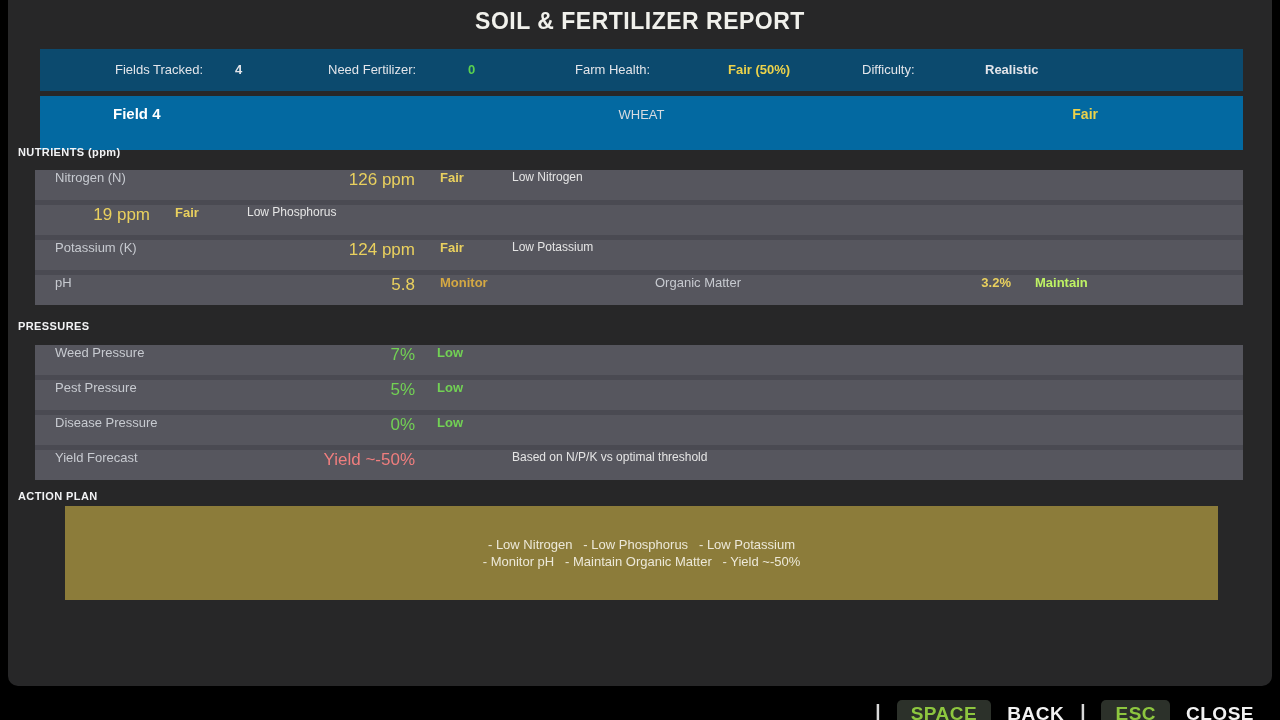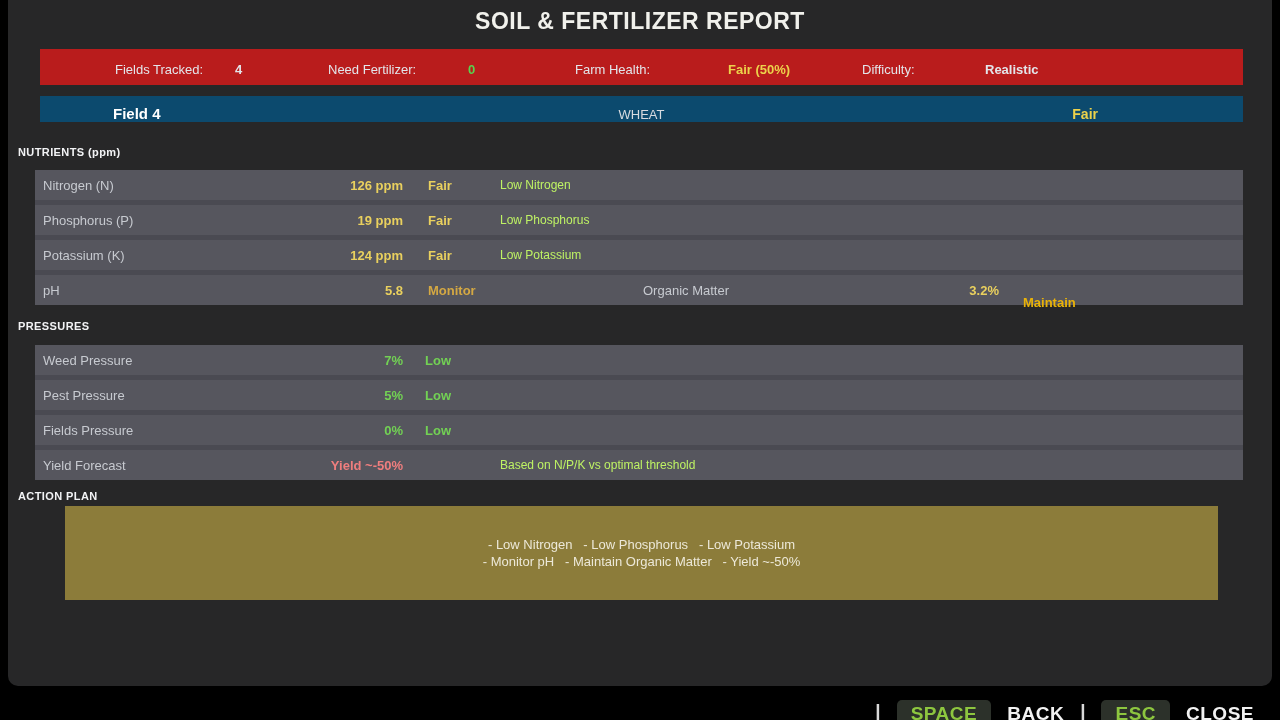--- a/index.html
+++ b/index.html
@@ -6,55 +6,55 @@
   html,body { width:1280px; height:720px; overflow:hidden; background:#000; font-family:"Liberation Sans", sans-serif; }
   .panel {
     position:absolute; left:8px; top:0; width:1264px; height:686px;
     background:#272728; border-radius:0 0 10px 10px;
   }
   .page-title {
     position:absolute; top:8px; left:0; width:100%; text-align:center;
     color:#f1f1ec; font-size:23px; font-weight:bold; letter-spacing:0.5px;
   }
   .stats-bar {
-    position:absolute; left:32px; top:49px; width:1203px; height:36px;
-    background:#b91c1c;
+    position:absolute; left:32px; top:49px; width:1203px; height:42px;
+    background:#0c4a6e;
   }
   .stats-bar span { position:absolute; top:13px; font-size:13px; color:#e3e5ea; }
   .stat-value { font-weight:bold; color:#ffffff; }
   .sv-green { color:#5ad14f !important; }
   .sv-yellow { color:#ecd24b !important; }
   .field-bar {
-    position:absolute; left:32px; top:96px; width:1203px; height:26px;
-    background:#0c4a6e;
+    position:absolute; left:32px; top:96px; width:1203px; height:54px;
+    background:#0369a1;
   }
   .field-name { position:absolute; left:73px; top:9px; font-size:15px; font-weight:bold; color:#ffffff; }
   .field-crop { position:absolute; left:0; width:100%; top:11px; text-align:center; font-size:13px; color:#d7dbe0; }
   .field-health { position:absolute; right:145px; top:10px; font-size:14px; font-weight:bold; color:#ecd24b; }
   .section-heading {
     position:absolute; left:10px; font-size:11px; font-weight:bold;
     color:#f2f3f5; letter-spacing:0.4px;
   }
   .rows-block { position:absolute; left:27px; width:1208px; background:#4a4a52; }
   .row {
-    height:30px; display:flex; align-items:center;
-    background:#56565e; padding:0 8px; margin-bottom:5px;
+    height:30px; display:flex; 
+    background:#56565e; padding:0 20px; margin-bottom:5px;
   }
   .row:last-child { margin-bottom:0; }
   .c-label { width:265px; font-size:13px; color:#c7cad0; }
-  .c-value { width:95px; font-size:13px; font-weight:bold; text-align:right; color:#e9d05e; }
+  .c-value { width:95px; font-size:17px; font-weight:normal; text-align:right; color:#e9d05e; }
   .c-value.green { color:#72d154; }
   .c-value.red { color:#ef7e7e; }
   .c-status { width:72px; margin-left:25px; font-size:13px; font-weight:bold; color:#e9d05e; }
   .c-status.green { color:#72d154;margin-left:22px; }
   .c-status.amber { color:#d4a843; }
-  .c-note { font-size:12px; color:#bef264; }
+  .c-note { font-size:12px; color:#e5e5e5; }
   .c-om-label { margin-left:143px; width:276px; font-size:13px; color:#c7cad0; }
   .c-om-value { width:80px; font-size:13px; font-weight:bold; text-align:right; color:#e9d05e; }
-  .c-om-status { margin-left:24px; font-size:13px; font-weight:bold; color:#eab308;margin-top:25px; }
+  .c-om-status { margin-left:24px; font-size:13px; font-weight:bold; color:#bef264; }
   .action-box {
     position:absolute; left:57px; top:506px; width:1153px; height:94px;
     background:#8c7c3a; display:flex; flex-direction:column;
     justify-content:center; align-items:center; gap:0;
   }
   .action-line { font-size:13px; color:#ece8d8; white-space:pre; line-height:17px; }
   .footer {
     position:absolute; left:0; top:686px; width:1280px; height:34px;
     background:#000; display:flex; justify-content:flex-end; align-items:flex-start;
     padding:14px 26px 0 0; gap:16px;
@@ -93,21 +93,20 @@
   <div class="section-heading" style="top:146px">NUTRIENTS (ppm)</div>
 
   <div class="rows-block" style="top:170px">
     <div class="row">
       <span class="c-label">Nitrogen (N)</span>
       <span class="c-value">126 ppm</span>
       <span class="c-status">Fair</span>
       <span class="c-note">Low Nitrogen</span>
     </div>
     <div class="row">
-      <span class="c-label">Phosphorus (P)</span>
       <span class="c-value">19 ppm</span>
       <span class="c-status">Fair</span>
       <span class="c-note">Low Phosphorus</span>
     </div>
     <div class="row">
       <span class="c-label">Potassium (K)</span>
       <span class="c-value">124 ppm</span>
       <span class="c-status">Fair</span>
       <span class="c-note">Low Potassium</span>
     </div>
@@ -128,21 +127,21 @@
       <span class="c-label">Weed Pressure</span>
       <span class="c-value green">7%</span>
       <span class="c-status green">Low</span>
     </div>
     <div class="row">
       <span class="c-label">Pest Pressure</span>
       <span class="c-value green">5%</span>
       <span class="c-status green">Low</span>
     </div>
     <div class="row">
-      <span class="c-label">Fields Pressure</span>
+      <span class="c-label">Disease Pressure</span>
       <span class="c-value green">0%</span>
       <span class="c-status green">Low</span>
     </div>
     <div class="row">
       <span class="c-label">Yield Forecast</span>
       <span class="c-value red">Yield ~-50%</span>
       <span class="c-status"></span>
       <span class="c-note">Based on N/P/K vs optimal threshold</span>
     </div>
   </div>

